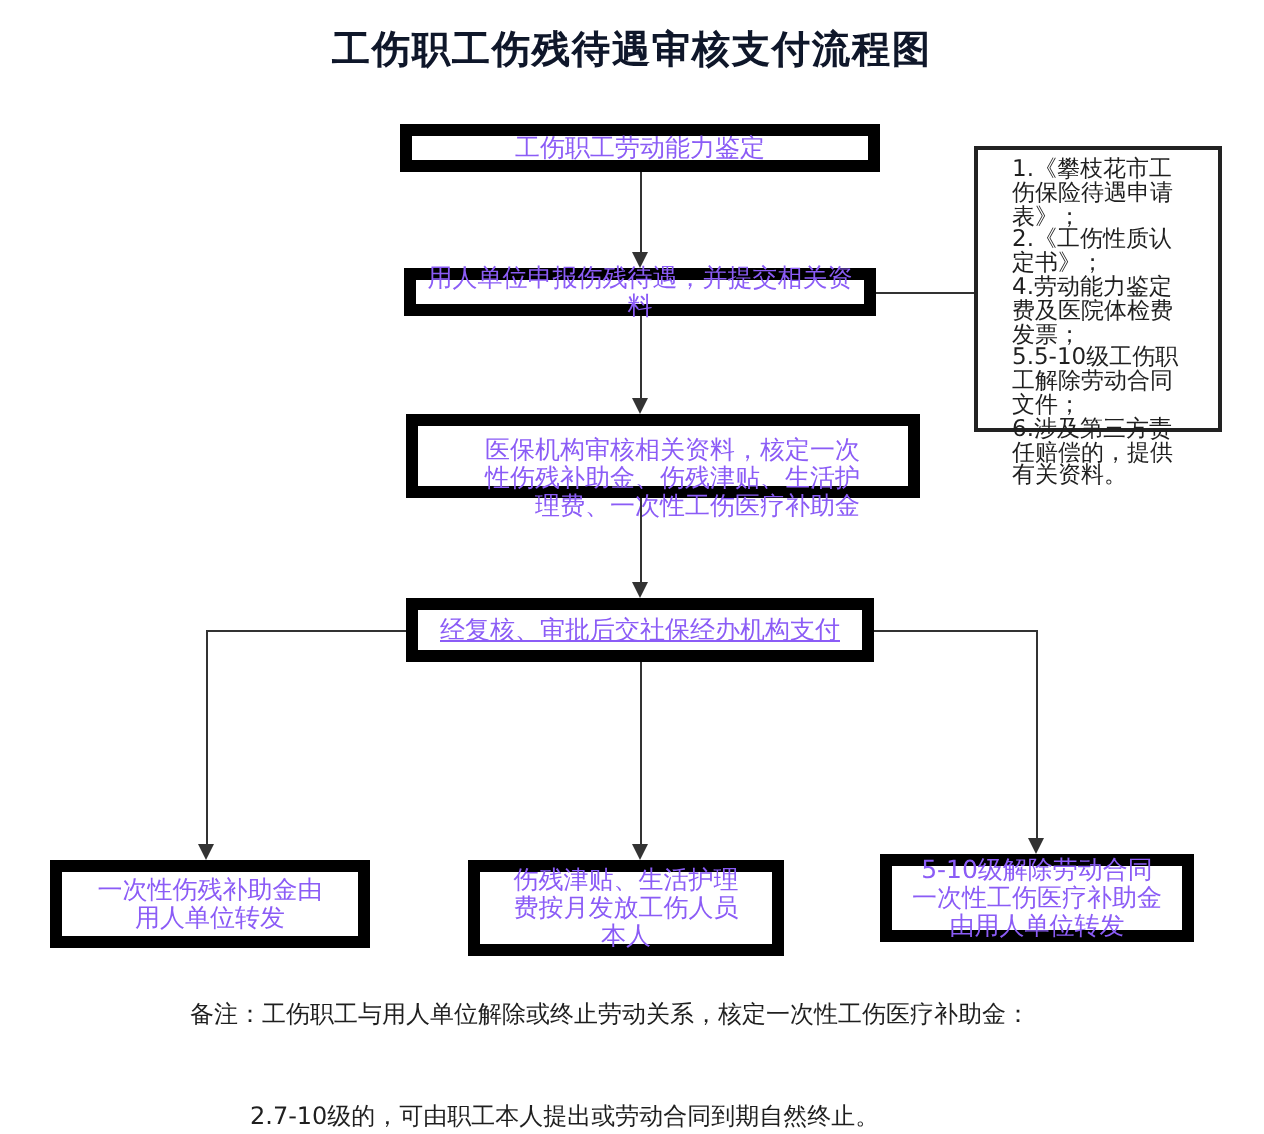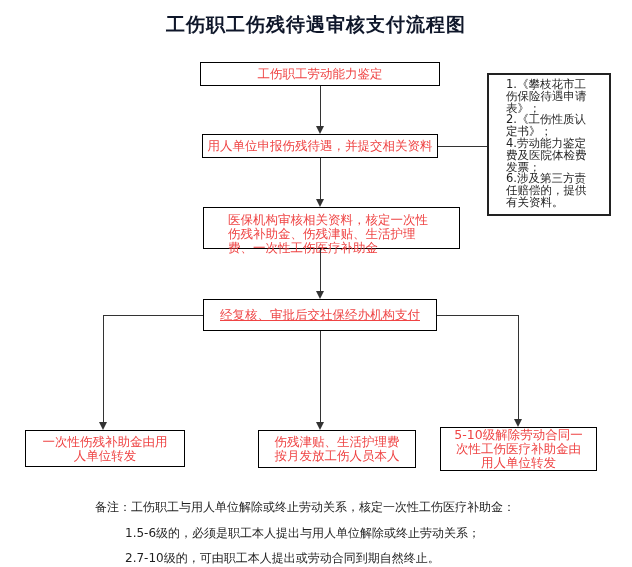--- a/index.html
+++ b/index.html
@@ -16,33 +16,33 @@
     position: absolute;
     left: 0; right: 0; top: 12px;
     text-align: center;
     font-size: 19px;
     font-weight: bold;
     letter-spacing: 1px;
     color: #0f172a;
   }
   .box {
     position: absolute;
-    border: 1px solid #000000;
+    border: 6px solid #000000;
     background: #ffffff;
     font-size: 12.5px;
     line-height: 14px;
-    color: #ef4444;
+    color: #8b5cf6;
     display: flex;
     align-items: center;
     justify-content: center;
     text-align: center;
   }
   .box.left-text {
     justify-content: flex-start;
-    text-align: left;
+    text-align: right;
     align-items: flex-start;
     padding: 5px 24px;
   }
   .side-box {
     position: absolute;
     border: 2px solid #222222;
     background: #ffffff;
     font-size: 11.5px;
     line-height: 11.8px;
     padding: 4px 17px;
@@ -76,26 +76,27 @@
   <div class="box" style="left:202px; top:134px; width:236px; height:24px;">用人单位申报伤残待遇，并提交相关资料</div>
 
   <div class="box left-text" style="left:203px; top:207px; width:257px; height:42px;">医保机构审核相关资料，核定一次性伤残补助金、伤残津贴、生活护理费、一次性工伤医疗补助金</div>
 
   <div class="box" style="left:203px; top:299px; width:234px; height:32px;text-decoration:underline;">经复核、审批后交社保经办机构支付</div>
 
   <div class="side-box" style="left:487px; top:73px; width:124px; height:143px;">
     <span class="item">1.《攀枝花市工伤保险待遇申请表》；</span>
     <span class="item">2.《工伤性质认定书》；</span>
     <span class="item">4.劳动能力鉴定费及医院体检费发票；</span>
+    <span class="item">5.5-10级工伤职工解除劳动合同文件；</span>
     <span class="item">6.涉及第三方责任赔偿的，提供有关资料。</span>
   </div>
 
   <div class="box" style="left:25px; top:430px; width:160px; height:37px; padding:16px 12px;">一次性伤残补助金由用人单位转发</div>
 
-  <div class="box" style="left:258px; top:430px; width:158px; height:37px; padding:18px 11px;">伤残津贴、生活护理费按月发放工伤人员本人</div>
+  <div class="box" style="left:234px; top:430px; width:158px; height:37px; padding:18px 11px;">伤残津贴、生活护理费按月发放工伤人员本人</div>
 
   <div class="box" style="left:440px; top:427px; width:157px; height:44px; padding:5px 10px;">5-10级解除劳动合同一次性工伤医疗补助金由用人单位转发</div>
 
   <div class="vline" style="left:320px; top:86px; height:41px;"></div>
   <div class="arrow-down" style="left:316px; top:126px;"></div>
 
   <div class="vline" style="left:320px; top:158px; height:42px;"></div>
   <div class="arrow-down" style="left:316px; top:199px;"></div>
 
   <div class="vline" style="left:320px; top:249px; height:43px;"></div>
@@ -108,16 +109,15 @@
   <div class="arrow-down" style="left:99px; top:422px;"></div>
 
   <div class="vline" style="left:320px; top:331px; height:92px;"></div>
   <div class="arrow-down" style="left:316px; top:422px;"></div>
 
   <div class="hline" style="left:437px; top:315px; width:81px;"></div>
   <div class="vline" style="left:518px; top:315px; height:105px;"></div>
   <div class="arrow-down" style="left:514px; top:419px;"></div>
 
   <div class="notes" style="left:95px; top:499px;">备注：工伤职工与用人单位解除或终止劳动关系，核定一次性工伤医疗补助金：</div>
-  <div class="notes" style="left:125px; top:525px;">1.5-6级的，必须是职工本人提出与用人单位解除或终止劳动关系；</div>
   <div class="notes" style="left:125px; top:550px;">2.7-10级的，可由职工本人提出或劳动合同到期自然终止。</div>
 
 </div>
 
 </body></html>

